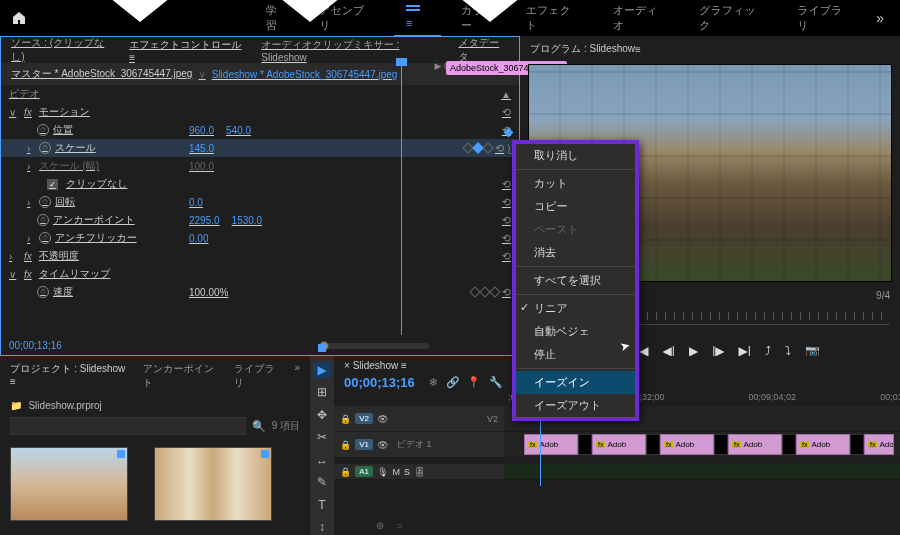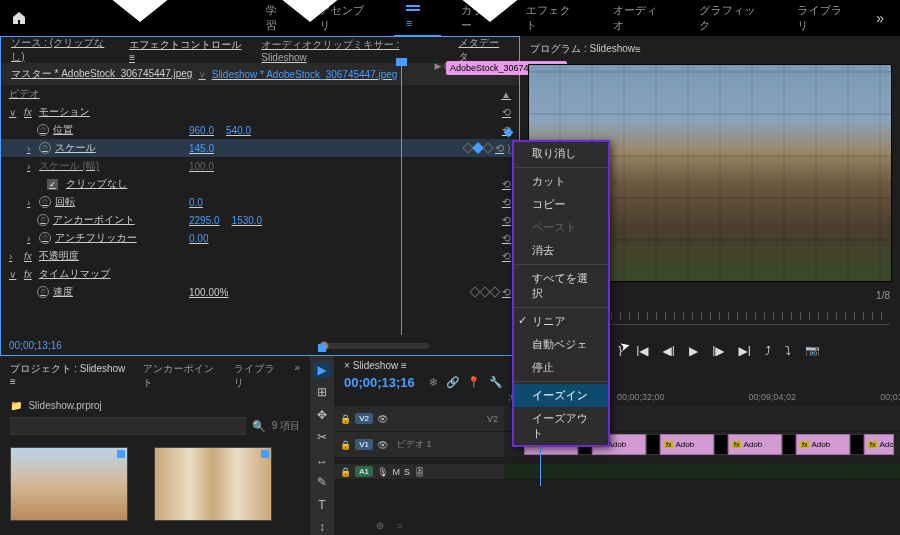--- a/index.html
+++ b/index.html
@@ -96,21 +96,21 @@
 .track-hdr.v2{top:0;}
 .track-hdr.v1{top:26px;}
 .track-hdr.a1{top:58px;height:16px;}
 .clip{position:absolute;top:2px;bottom:2px;background:#d29ad2;border:1px solid #a070a0;display:flex;align-items:center;padding:0 3px;font-size:8px;color:#000;overflow:hidden;}
 .clip .fxb{background:#c9b020;color:#000;padding:0 2px;margin-right:2px;font-size:7px;}
 .clip.blk{background:#000;border-color:#333;}
 .tl-ph{position:absolute;left:206px;top:0;bottom:0;width:1px;background:#4a9eff;}
 .tl-ph::before{content:"";position:absolute;top:-6px;left:-6px;width:13px;height:10px;background:#4a9eff;}
 .tl-extras{position:absolute;left:42px;bottom:4px;display:flex;gap:12px;color:#666;font-size:10px;}
 
-.ctx-menu{position:absolute;left:512px;top:140px;width:98px;background:#2d2d2d;border:2px solid #6d28d9;box-shadow:2px 2px 8px rgba(0,0,0,.6);z-index:100;font-size:11px;}
+.ctx-menu{position:absolute;left:512px;top:140px;width:127px;background:#2d2d2d;border:4px solid #6d28d9;box-shadow:2px 2px 8px rgba(0,0,0,.6);z-index:100;font-size:11px;}
 .ctx-menu .mi{padding:4px 18px;color:#ddd;cursor:pointer;position:relative;}
 .ctx-menu .mi.dis{color:#666;}
 .ctx-menu .mi.hl{background:#0c4a6e;color:#fff;}
 .ctx-menu .sep{height:1px;background:#444;margin:2px 0;}
 .ctx-menu .chk::before{content:"✓";position:absolute;left:4px;}
 .cursor-arrow{position:absolute;left:620px;top:339px;color:#fff;font-size:12px;z-index:101;transform:rotate(-15deg);}
 
 .tri-top{position:absolute;top:-2px;width:0;height:0;border-left:30px solid transparent;border-right:30px solid transparent;border-top:24px solid #fff;}
 .tri-top.t1{left:110px;}
 .tri-top.t2{left:280px;}
@@ -300,21 +300,21 @@
     <div class="zoom-bar">
         <div class="thumb"></div>
       </div>
   </div>
 
   <div class="program-panel">
     <div class="prog-hdr"><span>プログラム : Slideshow</span> ≡</div>
     <div class="viewer"></div>
     <div class="prog-ctrl">
       <select><option>全体表示</option></select>
-      <span>1/8</span>
+      <span>9/4</span>
     </div>
     <div class="scrubber">
         <div class="ticks"></div>
         <div class="track"></div>
       </div>
     <div class="transport">
       <span class="btn">{</span>
       <span class="btn">}</span>
       <span class="btn">|◀</span>
       <span class="btn">◀|</span>

